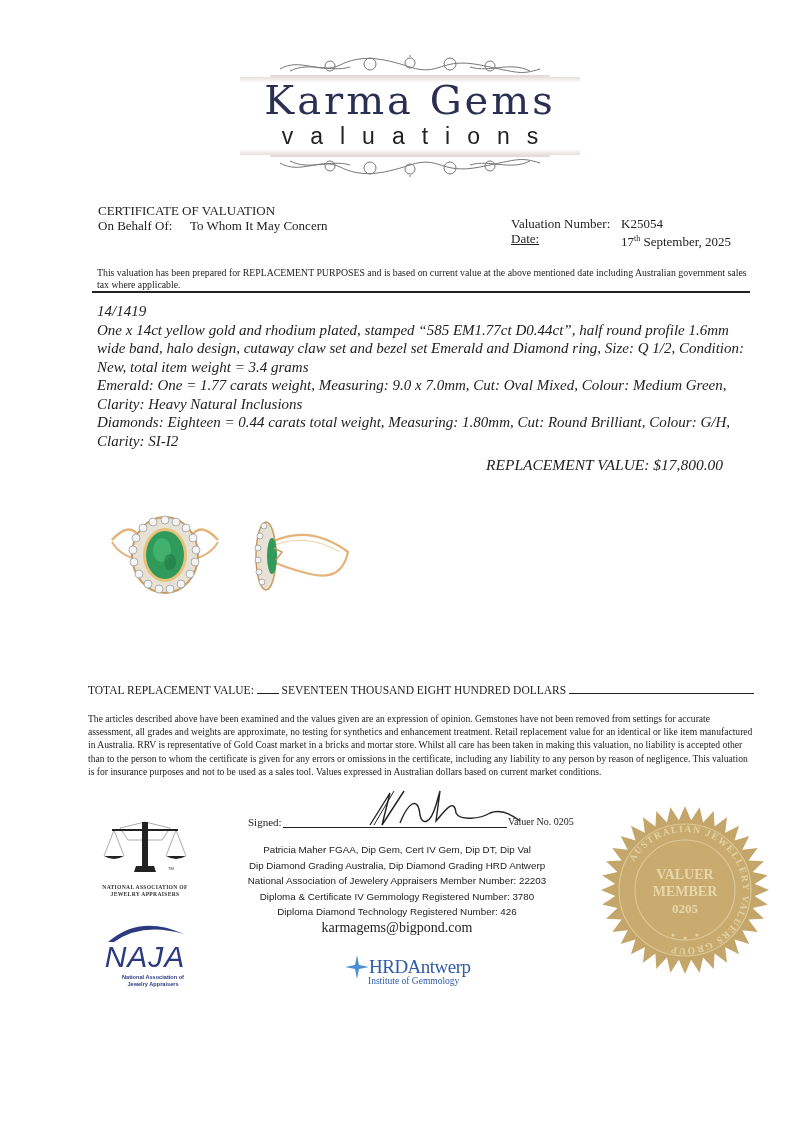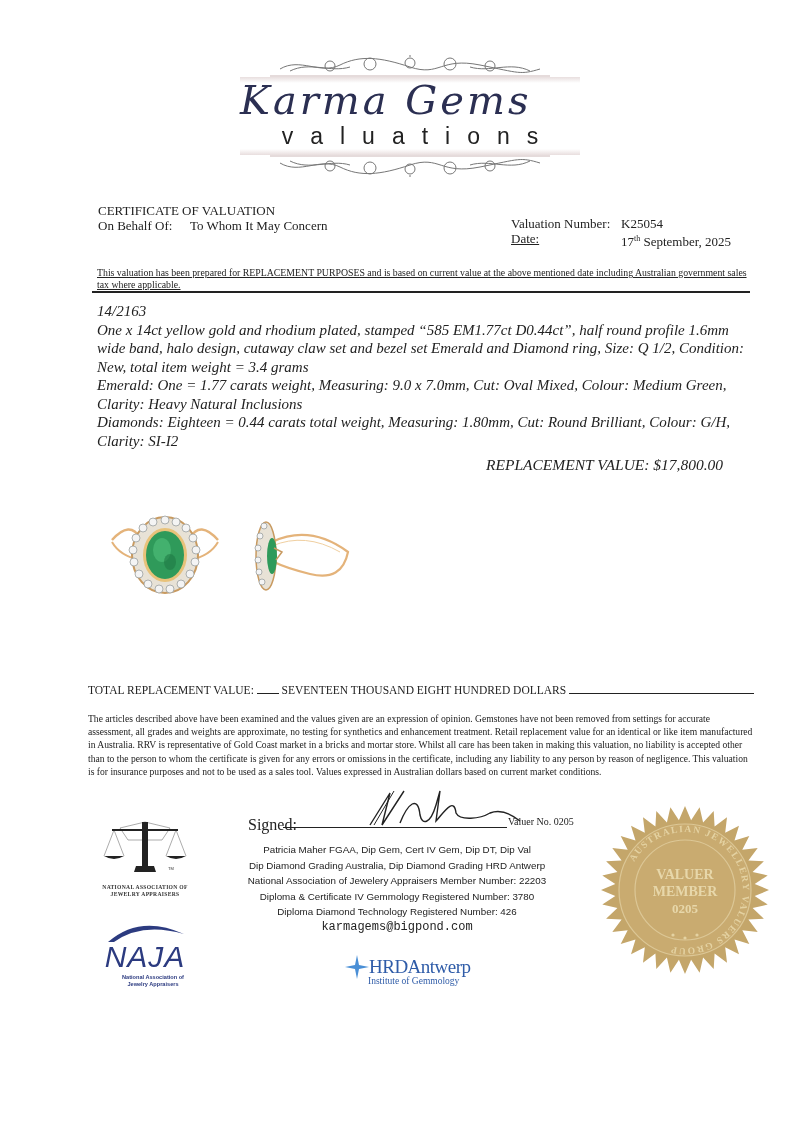--- a/index.html
+++ b/index.html
@@ -6,46 +6,46 @@
   html, body { width: 800px; height: 1131px; background: #ffffff; overflow: hidden; }
   body { position: relative; font-family: "Liberation Serif", serif; color: #222; }
 
   
   .logo { position: absolute; left: 240px; top: 55px; width: 340px; height: 125px; }
   .logo .flourish { position: absolute; left: 30px; width: 280px; height: 22px; }
   .logo .flourish.top { top: 0; }
   .logo .flourish.bottom { top: 100px; }
   .logo .band { position: absolute; left: 0; top: 22px; width: 340px; height: 78px;
     background: linear-gradient(to bottom, #e8dede 0px, #ffffff 6px, #ffffff 72px, #e8dede 78px); }
-  .logo .script { position: absolute; left: 0; top: 22px; width: 340px; 
-    font-family: "DejaVu Serif", serif; font-style: italic; font-size: 40px; color: #2b2f52; letter-spacing: 3px; }
+  .logo .script { position: absolute; left: 0; top: 22px; width: 340px; text-align: center;
+    font-family: "DejaVu Serif", serif; font-size: 40px; color: #2b2f52; letter-spacing: 3px; }
   .logo .sub { position: absolute; left: 0; top: 68px; width: 340px; text-align: center;
     font-family: "Liberation Sans", sans-serif; font-size: 23px; letter-spacing: 17px; color: #222; padding-left: 17px; }
 
   .abs { position: absolute; }
   .hdr { font-size: 13px; line-height: 16px; }
-  .small { font-size: 10px; line-height: 12.5px; text-decoration: underline; }
+  .small { font-size: 10px; line-height: 12.5px; }
   .italic { font-style: italic; margin-left: 24px; }
   .desc { position: absolute; left: 97px; top: 302px; width: 650px; font-size: 15px; line-height: 18.5px; font-style: italic; }
   .rule { position: absolute; left: 92px; width: 658px; background: #222; }
 
   .ring { position: absolute; }
 
   .total { position: absolute; left: 88px; top: 684px; font-size: 11.5px; white-space: nowrap; }
   .total .blank { display: inline-block; border-bottom: 1px solid #222; vertical-align: baseline; height: 10px; }
 
   .disclaimer { position: absolute; left: 88px; top: 712px; width: 665px; font-size: 9.6px; line-height: 13.2px; color: #222; }
 
-  .signed { position: absolute; left: 248px; top: 816px; font-size: 16px; }
+  .signed { position: absolute; left: 248px; top: 816px; font-size: 11px; }
   .sign-line { position: absolute; left: 283px; top: 827px; width: 224px; height: 1px; background: #222; }
   .valuer-no { position: absolute; left: 508px; top: 816px; font-size: 10px; }
 
   .creds { position: absolute; left: 232px; top: 842px; width: 330px; text-align: center;
     font-family: "Liberation Sans", sans-serif; font-size: 9.8px; line-height: 15.5px; color: #222; }
-  .creds .email { font-family: Liberation Mono, monospace; font-size: 12px; }
+  .creds .email { font-family: Liberation Serif, serif; font-size: 14px; }
 
   .naja-logo1 { position: absolute; left: 100px; top: 818px; width: 90px; }
   .naja-logo1 .cap { font-family: "Liberation Serif", serif; font-size: 5.6px; text-align: center; letter-spacing: 0.3px; font-weight: bold; line-height: 7px; color: #333; }
   .naja-logo2 { position: absolute; left: 100px; top: 920px; width: 90px; }
   .naja-logo2 .naja { font-family: "Liberation Sans", sans-serif; font-style: italic; font-weight: normal; font-size: 30px; color: #2c3b80; text-align: center; letter-spacing: 1px; margin-top: -6px; }
   .naja-logo2 .cap { font-family: "Liberation Sans", sans-serif; font-weight: bold; font-size: 5.6px; color: #2c3b80; text-align: center; line-height: 7px; padding-left: 16px; }
 
   .hrd { position: absolute; left: 345px; top: 955px; }
   .hrd .name { font-family: "Liberation Serif", serif; font-size: 19px; color: #2f5ca8; letter-spacing: -0.5px; }
   .hrd .inst { font-family: "Liberation Serif", serif; font-size: 9.5px; color: #2f5ca8; margin-left: 23px; margin-top: -3px; }
@@ -95,21 +95,21 @@
 
 <div class="abs hdr" style="left:511px; top:216px;">Valuation Number:</div>
 <div class="abs hdr" style="left:621px; top:216px;">K25054</div>
 <div class="abs hdr" style="left:511px; top:231px;text-decoration:underline;">Date:</div>
 <div class="abs hdr" style="left:621px; top:231px;"><span>17</span><sup style="font-size:8px;">th</sup><span> September, 2025</span></div>
 
 <div class="abs small" style="left:97px; top:267px; width:660px; font-size:9.8px; line-height:11.5px;">This valuation has been prepared for REPLACEMENT PURPOSES and is based on current value at the above mentioned date including Australian government sales tax where applicable.</div>
 <div class="rule" style="top:291px; height:2px;"></div>
 
 <div class="desc">
-  <div>14/2163</div>
+  <div>14/1419</div>
   <div>One x 14ct yellow gold and rhodium plated, stamped “585 EM1.77ct D0.44ct”, half round profile 1.6mm wide band, halo design, cutaway claw set and bezel set Emerald and Diamond ring, Size: Q 1/2, Condition: New, total item weight = 3.4 grams</div>
   <div>Emerald: One = 1.77 carats weight, Measuring: 9.0 x 7.0mm, Cut: Oval Mixed, Colour: Medium Green, Clarity: Heavy Natural Inclusions</div>
   <div>Diamonds: Eighteen = 0.44 carats total weight, Measuring: 1.80mm, Cut: Round Brilliant, Colour: G/H, Clarity: SI-I2</div>
 </div>
 <div class="abs italic" style="left:462px; top:456px; font-size:15.5px;">REPLACEMENT VALUE: $17,800.00</div>
 
 <svg class="ring" style="left:110px; top:510px; width:110px; height:90px;" viewBox="0 0 110 90">
   <path d="M2 30 Q20 10 30 28" fill="none" stroke="#e4b37a" stroke-width="2.5"></path>
   <path d="M108 30 Q90 10 80 28" fill="none" stroke="#e4b37a" stroke-width="2.5"></path>
   <path d="M2 32 Q10 46 30 50" fill="none" stroke="#e4b37a" stroke-width="2"></path>

